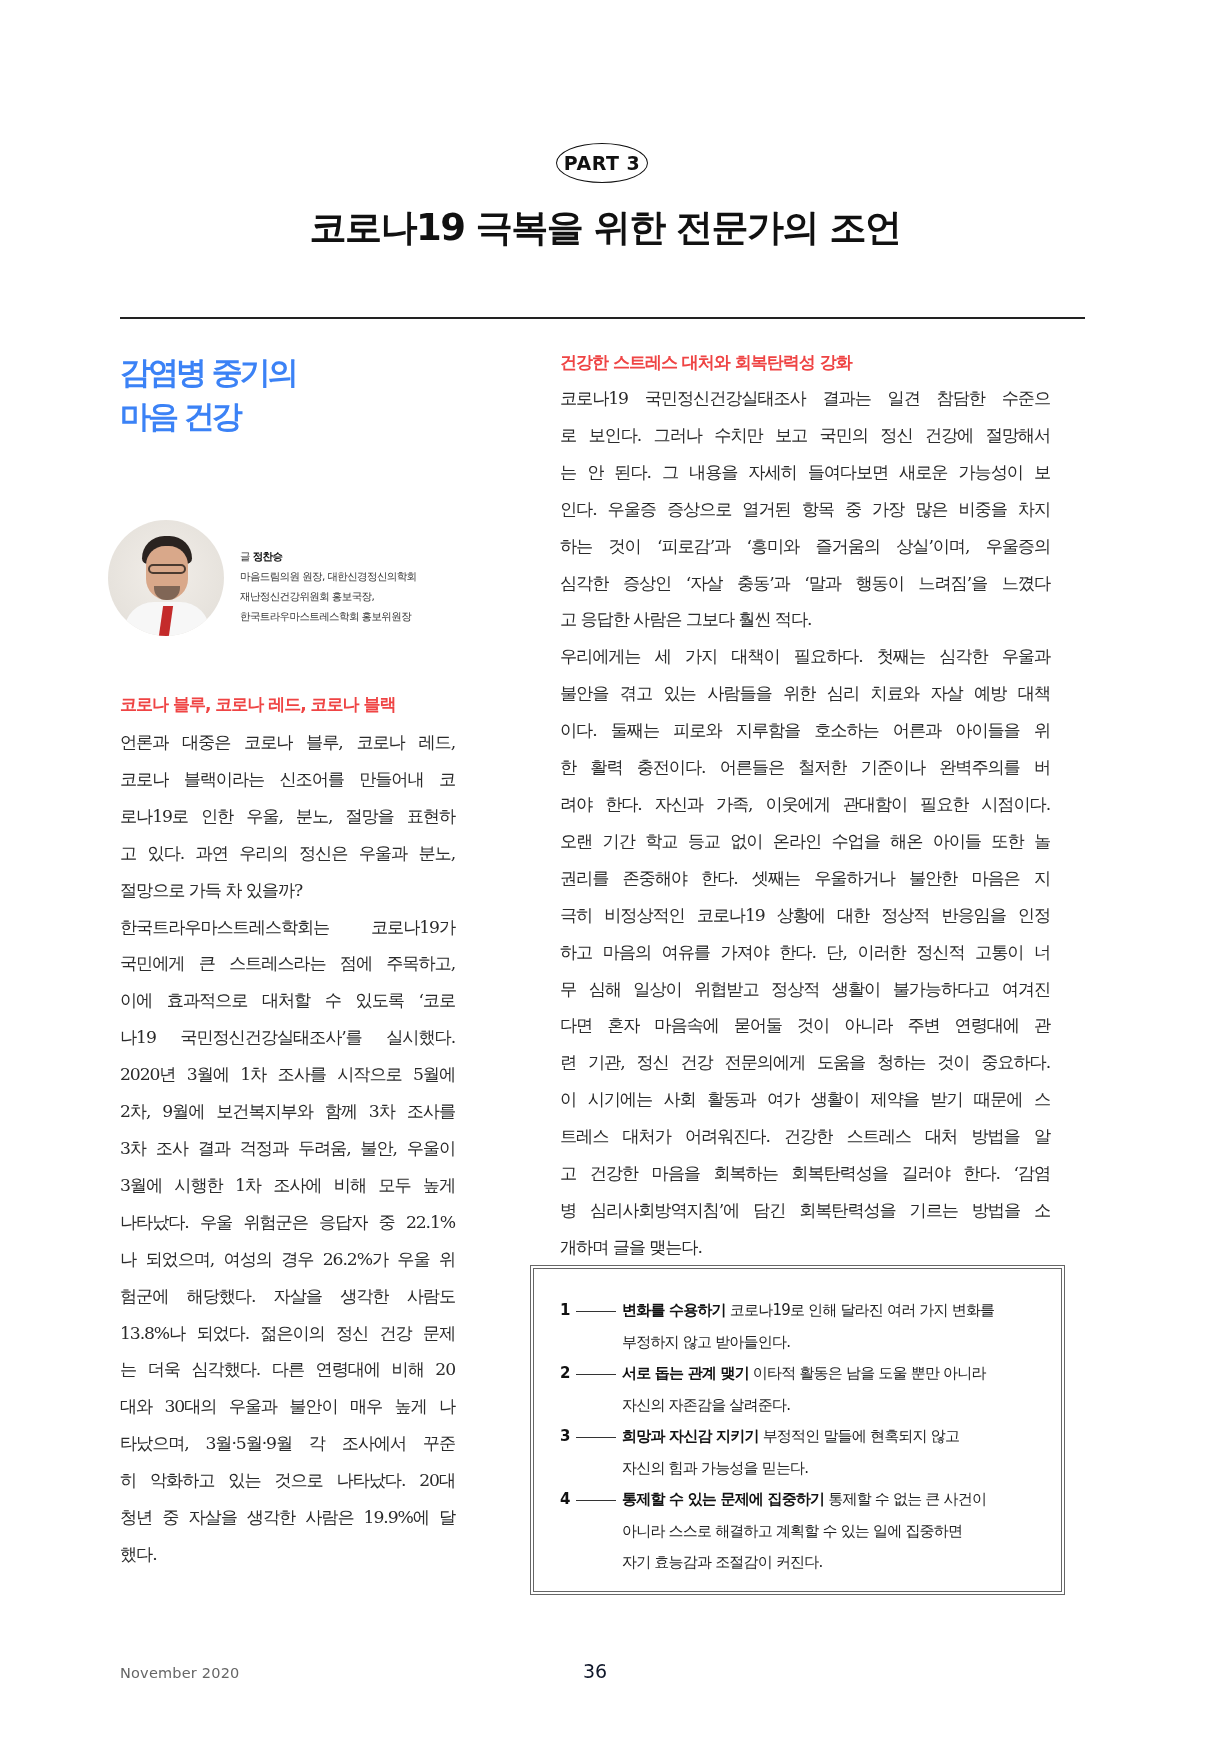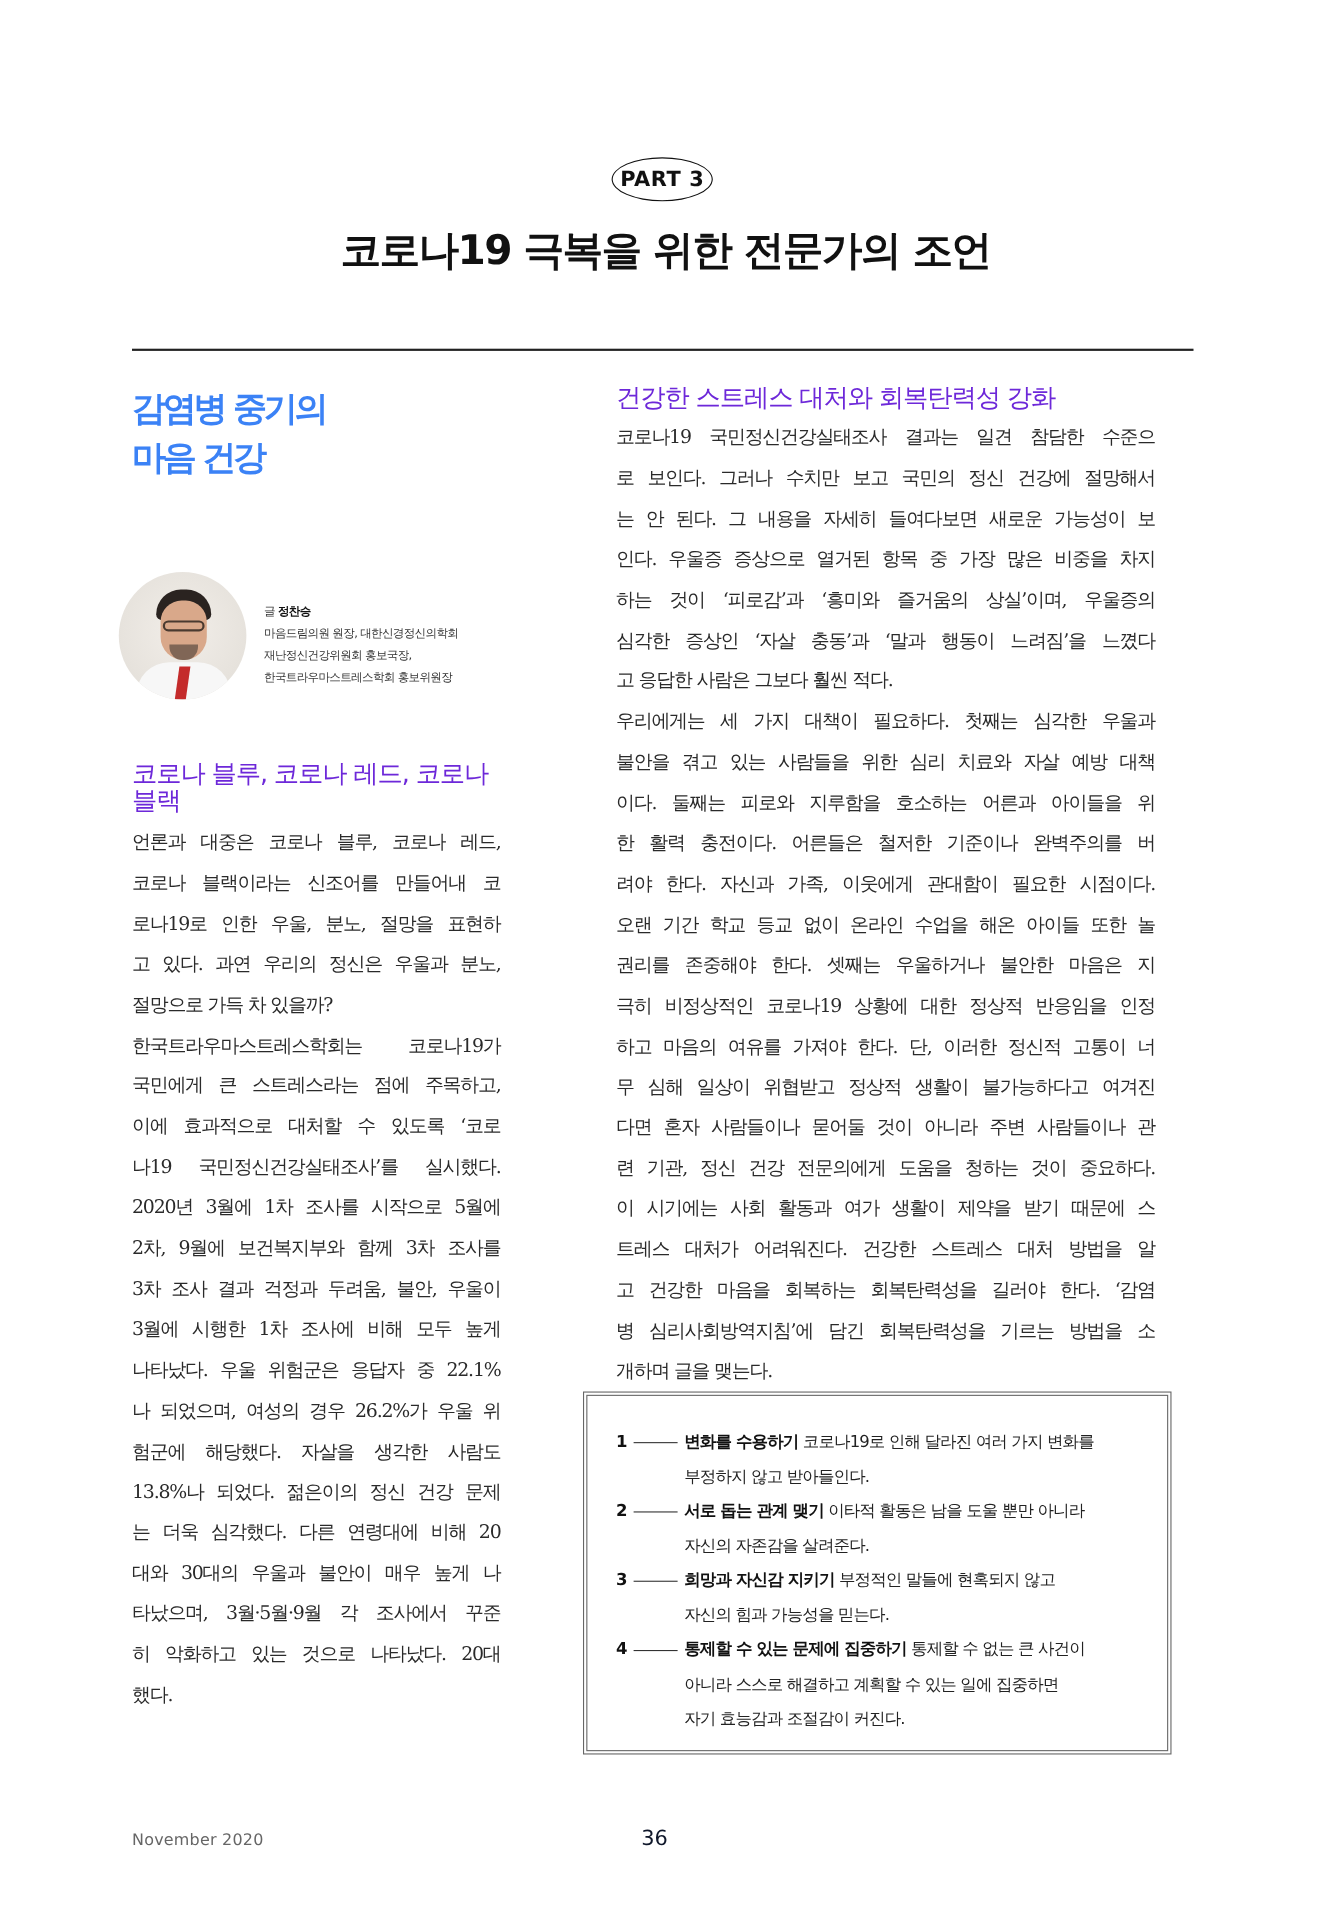--- a/index.html
+++ b/index.html
@@ -37,21 +37,21 @@
     .avatar .beard { position: absolute; left: 46px; top: 66px; width: 26px; height: 14px; background: #5a4a40; border-radius: 0 0 12px 12px; opacity: 0.7; }
     .avatar .shirt { position: absolute; left: 16px; top: 82px; width: 86px; height: 40px; background: #f7f7f7; border-radius: 30px 30px 0 0; }
     .avatar .tie { position: absolute; left: 53px; top: 86px; width: 10px; height: 30px; background: #c42b2b; transform: skewX(-8deg); }
     .author-info {
       position: absolute; left: 132px; top: 26px; width: 240px;
       font-family: "DejaVu Sans", sans-serif; font-size: 10.5px; line-height: 20px; color: #333; letter-spacing: -0.6px;
     }
     .author-info .by-name { font-weight: bold; color: #111; }
 
     .subhead {
-      font-family: "DejaVu Sans", sans-serif; font-weight: normal; font-size: 23px; color: #6d28d9;
+      font-family: "DejaVu Sans", sans-serif; font-weight: bold; font-size: 17px; color: #ef4444;
       letter-spacing: -1px; line-height: 24px;
     }
     .body-text {
       font-family: "DejaVu Serif", serif; font-size: 17.2px; line-height: 36.9px; color: #2a2a2a;
       letter-spacing: -1.1px;
     }
     .body-text .line { display: block; white-space: nowrap; text-align: justify; text-align-last: justify; }
     .body-text .line.last { text-align-last: left; }
 
     .left-body { position: absolute; left: 120px; top: 680px; width: 335px; margin-top: 12px; }
@@ -130,20 +130,21 @@
     <span class="line">3차 조사 결과 걱정과 두려움, 불안, 우울이</span>
     <span class="line">3월에 시행한 1차 조사에 비해 모두 높게</span>
     <span class="line">나타났다. 우울 위험군은 응답자 중 22.1%</span>
     <span class="line">나 되었으며, 여성의 경우 26.2%가 우울 위</span>
     <span class="line">험군에 해당했다. 자살을 생각한 사람도</span>
     <span class="line">13.8%나 되었다. 젊은이의 정신 건강 문제</span>
     <span class="line">는 더욱 심각했다. 다른 연령대에 비해 20</span>
     <span class="line">대와 30대의 우울과 불안이 매우 높게 나</span>
     <span class="line">타났으며, 3월·5월·9월 각 조사에서 꾸준</span>
     <span class="line">히 악화하고 있는 것으로 나타났다. 20대</span>
+    <span class="line">청년 중 자살을 생각한 사람은 19.9%에 달</span>
     <span class="line last">했다.</span>
   </div>
 </div>
 
 <div class="right-col">
   <h2 class="subhead">건강한 스트레스 대처와 회복탄력성 강화</h2>
   <div class="body-text">
     <span class="line">코로나19 국민정신건강실태조사 결과는 일견 참담한 수준으</span>
     <span class="line">로 보인다. 그러나 수치만 보고 국민의 정신 건강에 절망해서</span>
     <span class="line">는 안 된다. 그 내용을 자세히 들여다보면 새로운 가능성이 보</span>
@@ -154,21 +155,21 @@
     <span class="line">우리에게는 세 가지 대책이 필요하다. 첫째는 심각한 우울과</span>
     <span class="line">불안을 겪고 있는 사람들을 위한 심리 치료와 자살 예방 대책</span>
     <span class="line">이다. 둘째는 피로와 지루함을 호소하는 어른과 아이들을 위</span>
     <span class="line">한 활력 충전이다. 어른들은 철저한 기준이나 완벽주의를 버</span>
     <span class="line">려야 한다. 자신과 가족, 이웃에게 관대함이 필요한 시점이다.</span>
     <span class="line">오랜 기간 학교 등교 없이 온라인 수업을 해온 아이들 또한 놀</span>
     <span class="line">권리를 존중해야 한다. 셋째는 우울하거나 불안한 마음은 지</span>
     <span class="line">극히 비정상적인 코로나19 상황에 대한 정상적 반응임을 인정</span>
     <span class="line">하고 마음의 여유를 가져야 한다. 단, 이러한 정신적 고통이 너</span>
     <span class="line">무 심해 일상이 위협받고 정상적 생활이 불가능하다고 여겨진</span>
-    <span class="line">다면 혼자 사람들이나 묻어둘 것이 아니라 주변 사람들이나 관</span>
+    <span class="line">다면 혼자 마음속에 묻어둘 것이 아니라 주변 연령대에 관</span>
     <span class="line">련 기관, 정신 건강 전문의에게 도움을 청하는 것이 중요하다.</span>
     <span class="line">이 시기에는 사회 활동과 여가 생활이 제약을 받기 때문에 스</span>
     <span class="line">트레스 대처가 어려워진다. 건강한 스트레스 대처 방법을 알</span>
     <span class="line">고 건강한 마음을 회복하는 회복탄력성을 길러야 한다. ‘감염</span>
     <span class="line">병 심리사회방역지침’에 담긴 회복탄력성을 기르는 방법을 소</span>
     <span class="line last">개하며 글을 맺는다.</span>
   </div>
 </div>
 
 <div class="tips-box">

